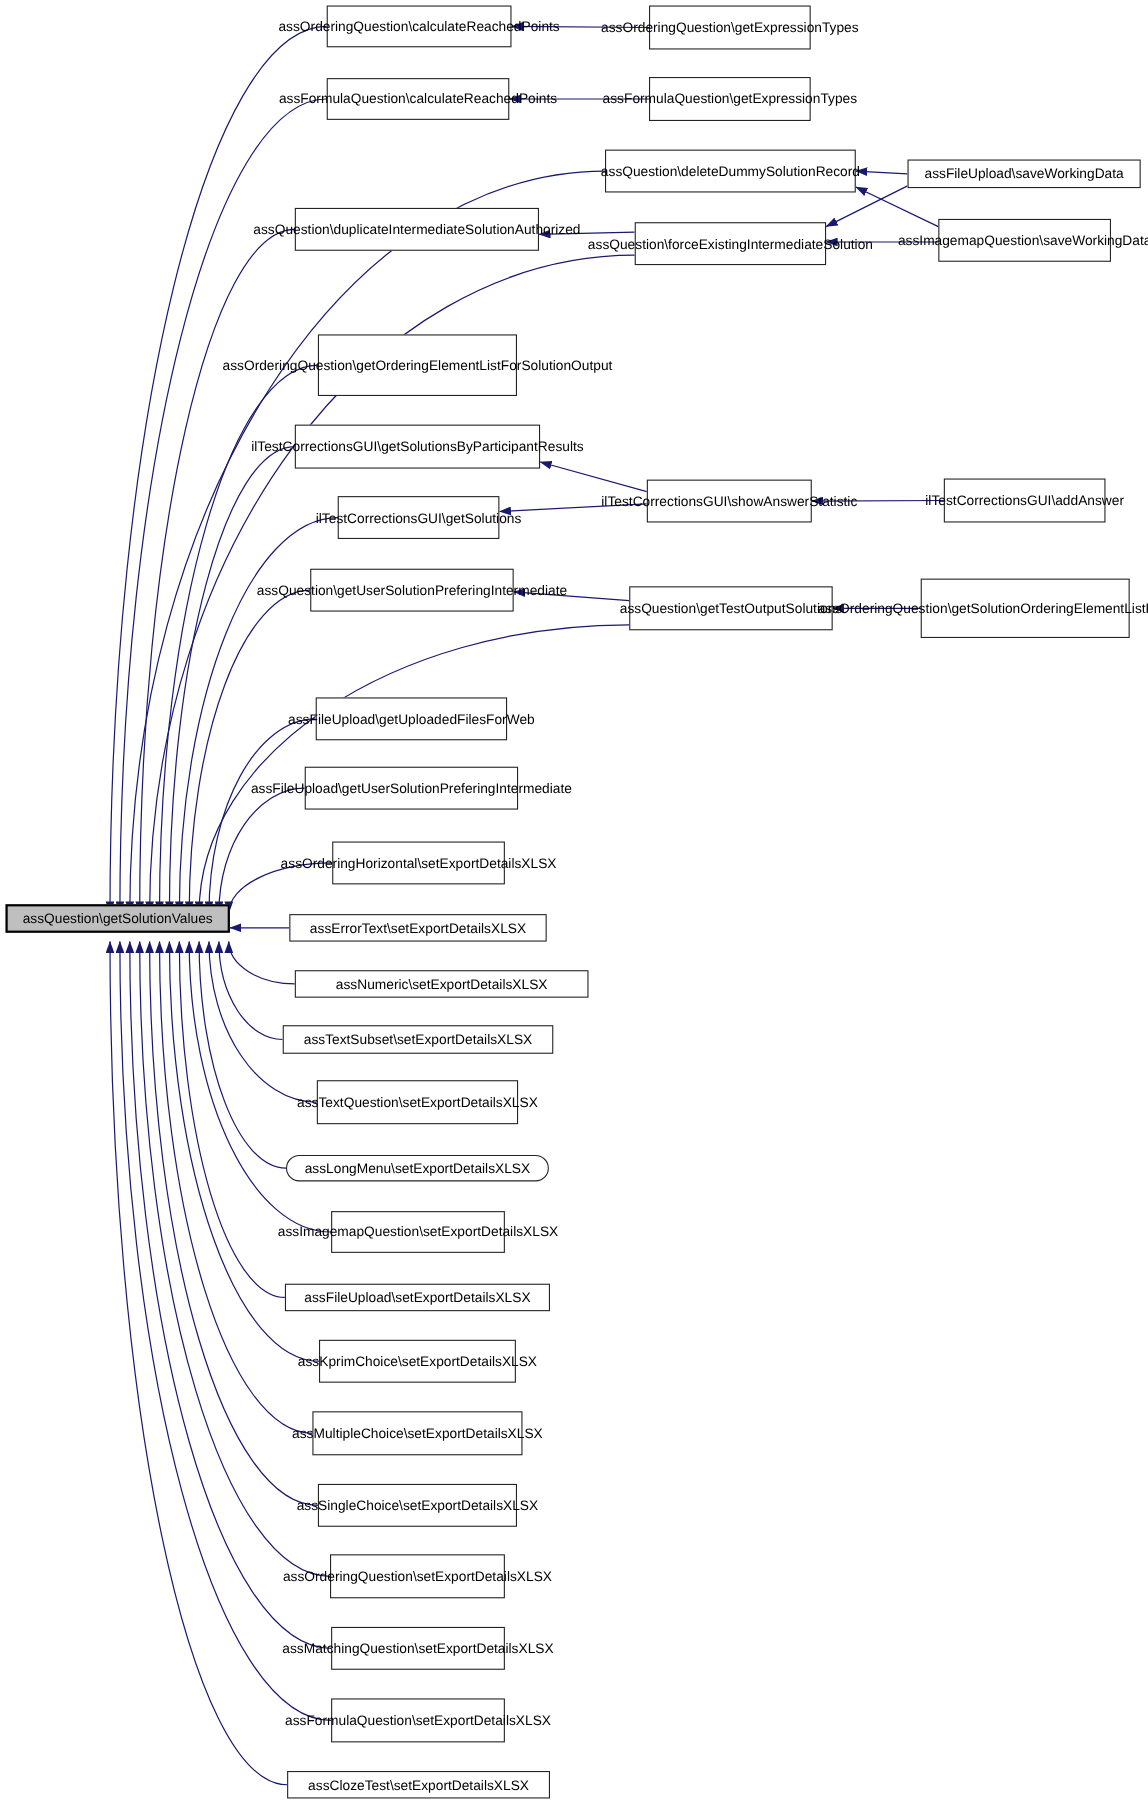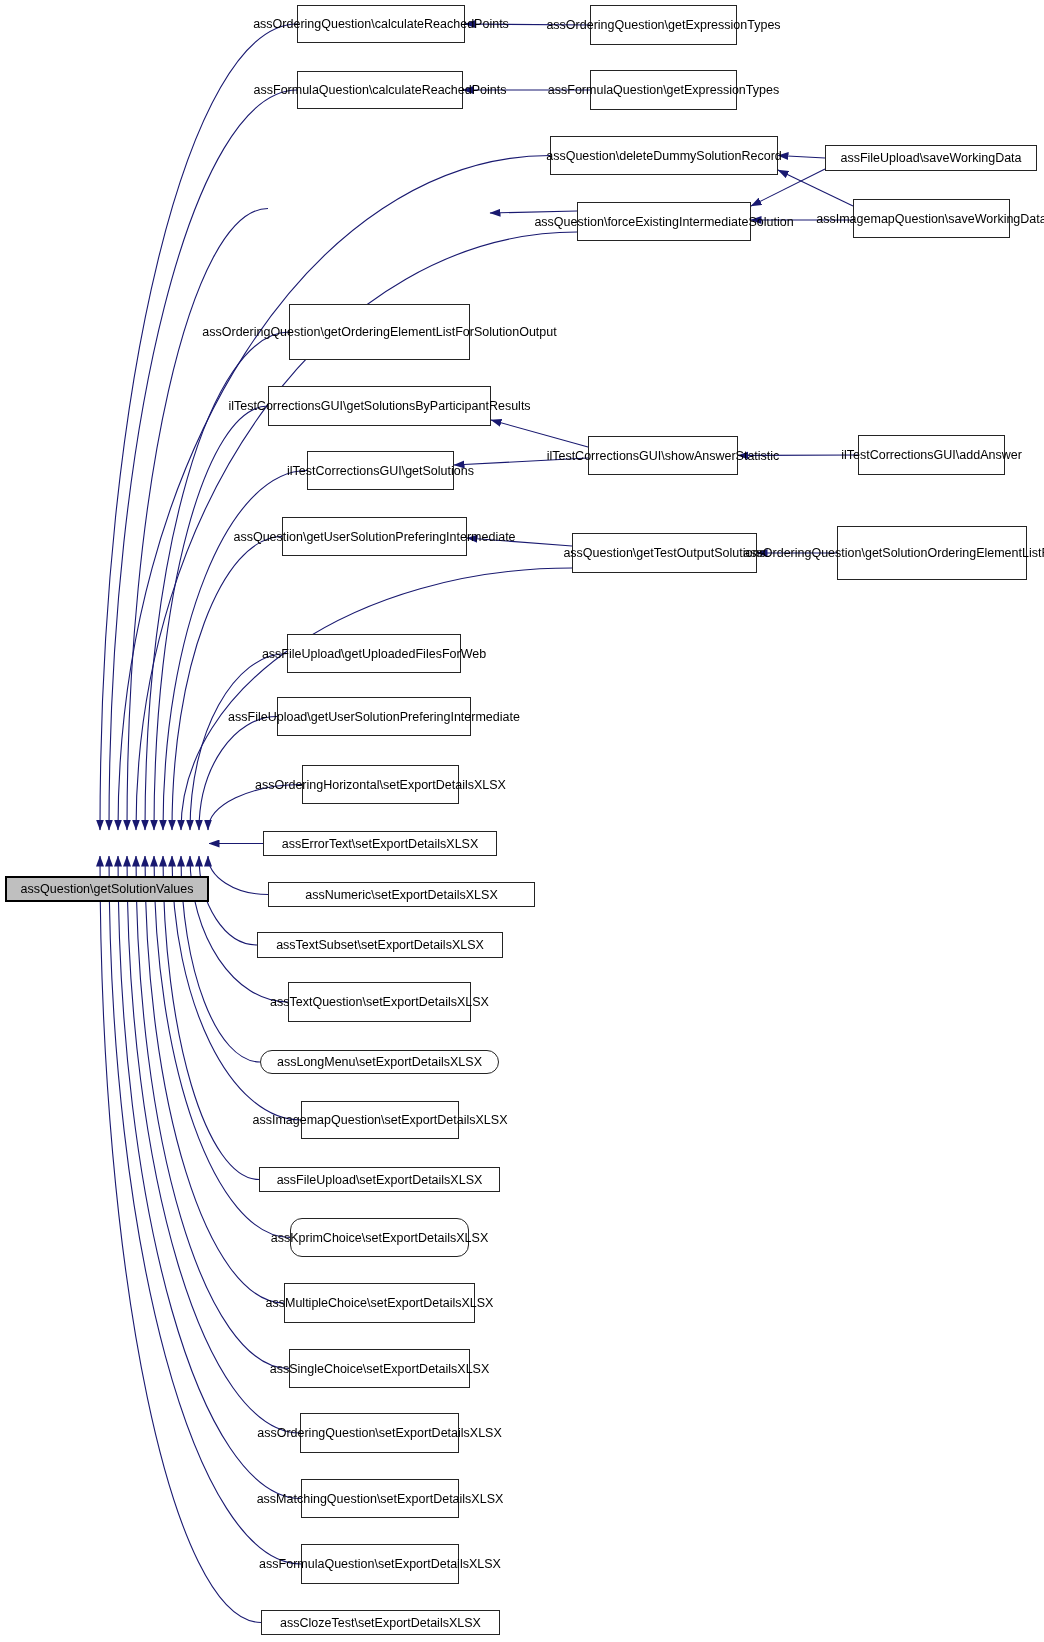--- a/index.html
+++ b/index.html
@@ -81,31 +81,35 @@
         <path d="M290,1237.5 C215.2,1237.5 154,1065.825 154,856" fill="none" stroke="#191970" stroke-width="1.1" marker-end="url(#arrow)"></path>
         <path d="M259,1179.5 C206.2,1179.5 163,1033.925 163,856" fill="none" stroke="#191970" stroke-width="1.1" marker-end="url(#arrow)"></path>
         <path d="M301,1120 C230.05,1120 172,1001.2 172,856" fill="none" stroke="#191970" stroke-width="1.1" marker-end="url(#arrow)"></path>
         <path d="M260,1062 C216.55,1062 181,969.3 181,856" fill="none" stroke="#191970" stroke-width="1.1" marker-end="url(#arrow)"></path>
         <path d="M288,1002 C234.1,1002 190,936.3 190,856" fill="none" stroke="#191970" stroke-width="1.1" marker-end="url(#arrow)"></path>
         <path d="M257,945 C225.1,945 199,904.95 199,856" fill="none" stroke="#191970" stroke-width="1.1" marker-end="url(#arrow)"></path>
         <path d="M268,894.5 C235,894.5 208,877.175 208,856" fill="none" stroke="#191970" stroke-width="1.1" marker-end="url(#arrow)"></path>
       </g>
   </svg>
 
-<div class="node main-node" style="left: 5px; top: 876px; width: 204px; height: 26px;">
+<div class="node main-node" style="left: 5px; top: 822px; width: 204px; height: 26px;">
       <span>assQuestion\getSolutionValues</span>
     </div>
     <div class="node" style="left: 297px; top: 5px; width: 168px; height: 38px;">
       <span>assOrderingQuestion</span>
       <span>\calculateReachedPoints</span>
     </div>
     <div class="node" style="left: 297px; top: 71px; width: 166px; height: 38px;">
       <span>assFormulaQuestion</span>
       <span>\calculateReachedPoints</span>
     </div>
+    <div class="node" style="left: 268px; top: 189px; width: 222px; height: 39px;">
+      <span>assQuestion\duplicateIntermediate</span>
+      <span>SolutionAuthorized</span>
+    </div>
     <div class="node" style="left: 289px; top: 304px; width: 181px; height: 56px;">
       <span>assOrderingQuestion</span>
       <span>\getOrderingElementListFor</span>
       <span>SolutionOutput</span>
     </div>
     <div class="node" style="left: 268px; top: 386px; width: 223px; height: 40px;">
       <span>ilTestCorrectionsGUI</span>
       <span>\getSolutionsByParticipantResults</span>
     </div>
     <div class="node" style="left: 307px; top: 451px; width: 147px; height: 39px;">
@@ -144,21 +148,21 @@
     <div class="node" style="left: 260px; top: 1050px; width: 239px; height: 24px; border-radius: 12px;">
       <span>assLongMenu\setExportDetailsXLSX</span>
     </div>
     <div class="node" style="left: 301px; top: 1101px; width: 158px; height: 38px;">
       <span>assImagemapQuestion</span>
       <span>\setExportDetailsXLSX</span>
     </div>
     <div class="node" style="left: 259px; top: 1167px; width: 241px; height: 25px;">
       <span>assFileUpload\setExportDetailsXLSX</span>
     </div>
-    <div class="node" style="left: 290px; top: 1218px; width: 179px; height: 39px; border-radius: 12px;">
+    <div class="node" style="left: 290px; top: 1218px; width: 179px; height: 39px;">
       <span>assKprimChoice\setExport</span>
       <span>DetailsXLSX</span>
     </div>
     <div class="node" style="left: 284px; top: 1283px; width: 191px; height: 40px;">
       <span>assMultipleChoice\setExport</span>
       <span>DetailsXLSX</span>
     </div>
     <div class="node" style="left: 289px; top: 1349px; width: 181px; height: 39px;">
       <span>assSingleChoice\setExport</span>
       <span>DetailsXLSX</span>

